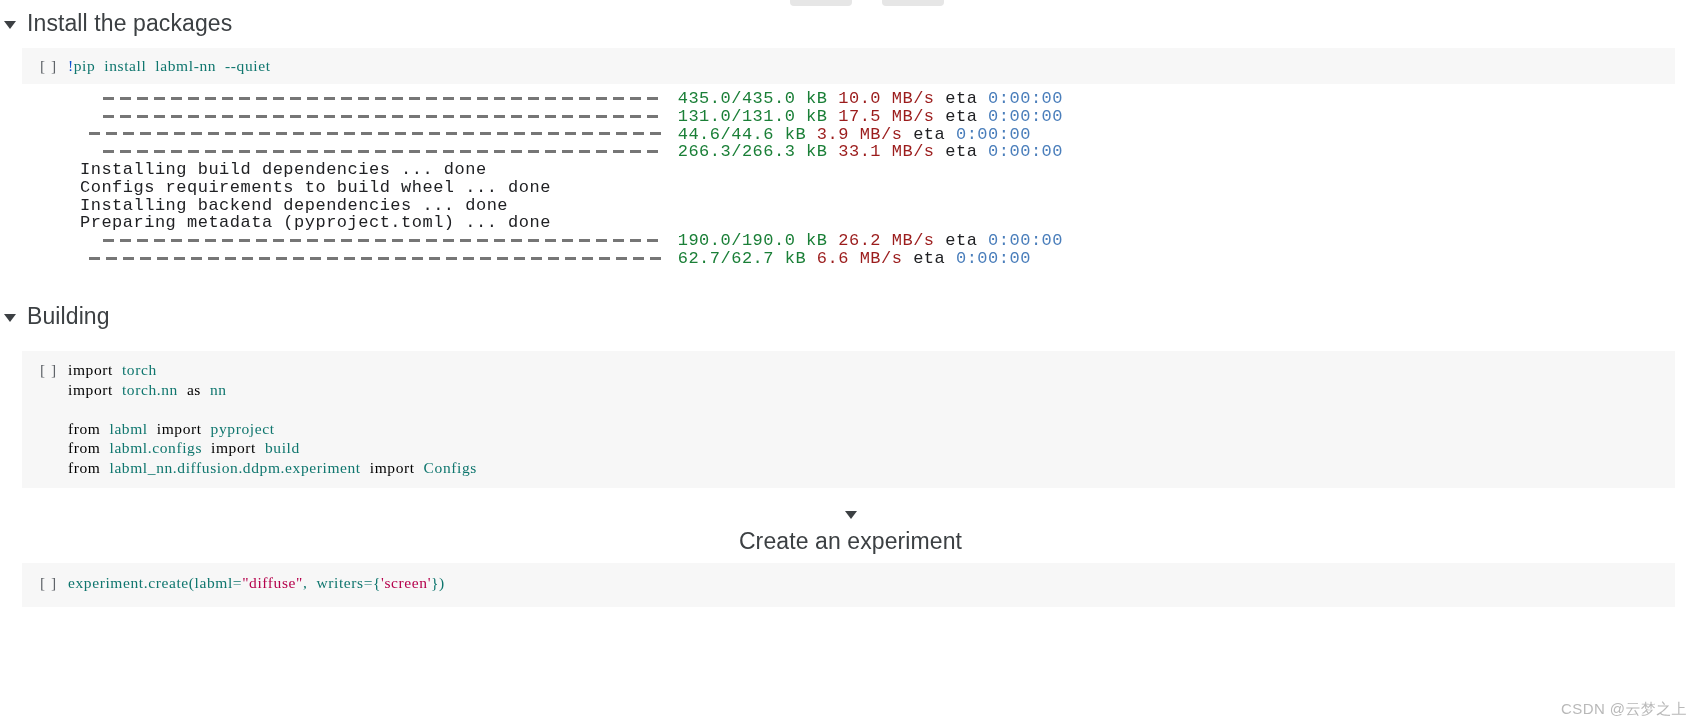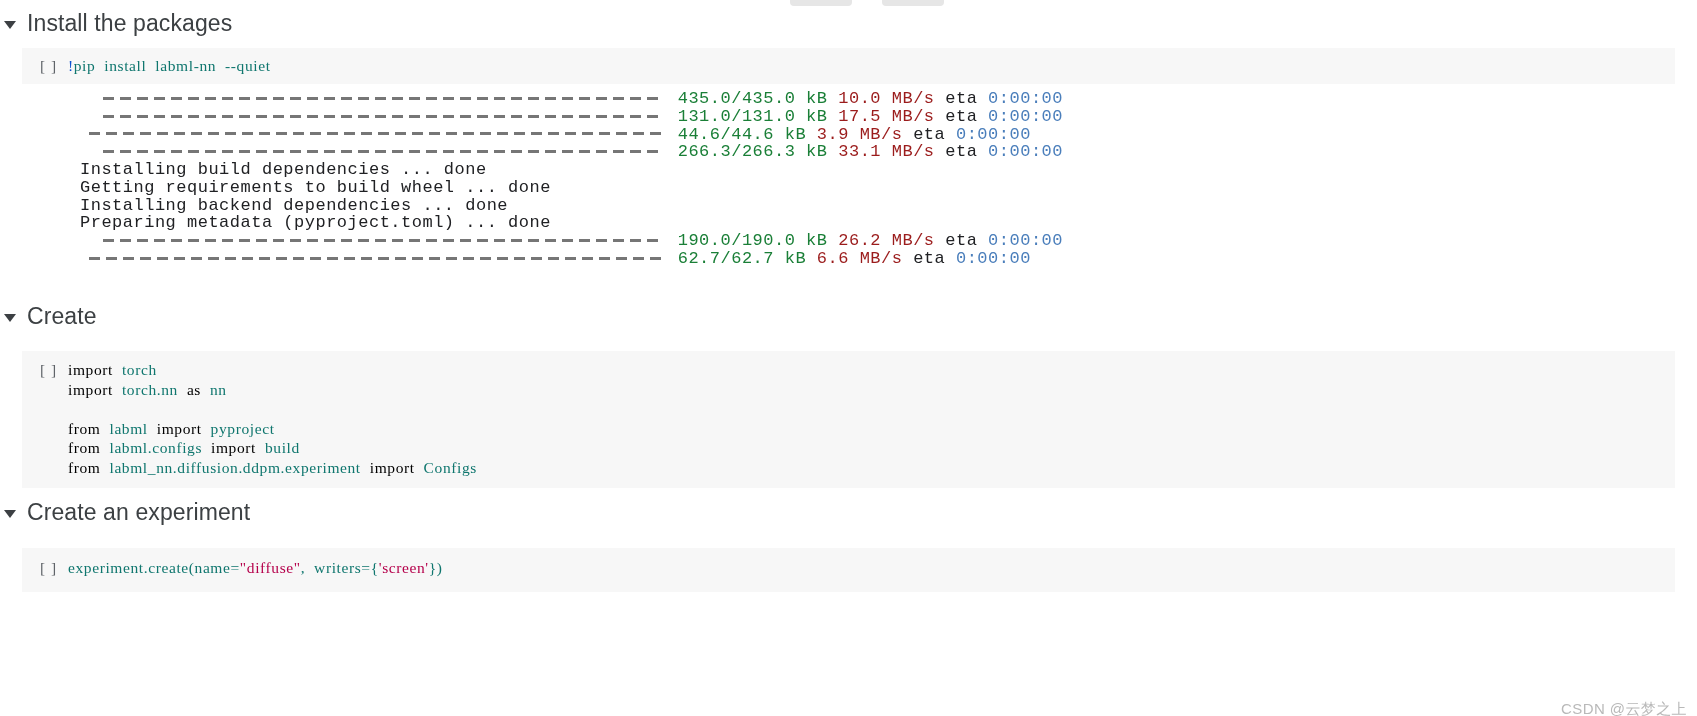--- a/index.html
+++ b/index.html
@@ -166,52 +166,52 @@
 
   <div class="output">
     <div id="out-progress-a">
         <div class="out-line"><div class="bar-wrap"><div class="bar" style="width: 560px;"></div></div><span class="sz"> 435.0/435.0 kB </span><span class="spd">10.0 MB/s </span><span class="eta-label">eta </span><span class="eta">0:00:00</span></div>
         <div class="out-line"><div class="bar-wrap"><div class="bar" style="width: 560px;"></div></div><span class="sz"> 131.0/131.0 kB </span><span class="spd">17.5 MB/s </span><span class="eta-label">eta </span><span class="eta">0:00:00</span></div>
         <div class="out-line"><div class="bar-wrap"><div class="bar" style="width: 574px;"></div></div><span class="sz"> 44.6/44.6 kB </span><span class="spd">3.9 MB/s </span><span class="eta-label">eta </span><span class="eta">0:00:00</span></div>
         <div class="out-line"><div class="bar-wrap"><div class="bar" style="width: 560px;"></div></div><span class="sz"> 266.3/266.3 kB </span><span class="spd">33.1 MB/s </span><span class="eta-label">eta </span><span class="eta">0:00:00</span></div>
       </div>
     <div id="out-text-a">
         <div class="out-line txtline">Installing build dependencies ... done</div>
-        <div class="out-line txtline">Getting requirements to build wheel ... done</div>
+        <div class="out-line txtline">Configs requirements to build wheel ... done</div>
         <div class="out-line txtline">Installing backend dependencies ... done</div>
         <div class="out-line txtline">Preparing metadata (pyproject.toml) ... done</div>
       </div>
     <div id="out-progress-b">
         <div class="out-line"><div class="bar-wrap"><div class="bar" style="width: 560px;"></div></div><span class="sz"> 190.0/190.0 kB </span><span class="spd">26.2 MB/s </span><span class="eta-label">eta </span><span class="eta">0:00:00</span></div>
         <div class="out-line"><div class="bar-wrap"><div class="bar" style="width: 574px;"></div></div><span class="sz"> 62.7/62.7 kB </span><span class="spd">6.6 MB/s </span><span class="eta-label">eta </span><span class="eta">0:00:00</span></div>
       </div>
   </div>
 
   <div class="section-header" style="margin-top:20px;">
     <span class="tri"></span>
-    <span class="section-title">Create</span>
+    <span class="section-title">Building</span>
   </div>
 
   <div class="cell" style="margin-top:16px;padding:9px 0 11px 0;">
     <div id="imports-lines">
         <div class="cell-line"><span class="run-gutter">[ ]</span><span class="code-body"><span class="kw">import</span><span class="plain">  torch</span></span></div>
         <div class="cell-line"><span class="run-gutter"></span><span class="code-body"><span class="kw">import</span><span class="plain">  torch.nn  </span><span class="kw">as</span><span class="plain">  nn</span></span></div>
         <div class="cell-line"><span class="run-gutter"></span><span class="code-body blank-line">&nbsp;</span></div>
         <div class="cell-line"><span class="run-gutter"></span><span class="code-body"><span class="kw">from</span><span class="plain">  labml  </span><span class="kw">import</span><span class="plain">  pyproject</span></span></div>
         <div class="cell-line"><span class="run-gutter"></span><span class="code-body"><span class="kw">from</span><span class="plain">  labml.configs  </span><span class="kw">import</span><span class="plain">  build</span></span></div>
         <div class="cell-line"><span class="run-gutter"></span><span class="code-body"><span class="kw">from</span><span class="plain">  labml_nn.diffusion.ddpm.experiment  </span><span class="kw">import</span><span class="plain">  Configs</span></span></div>
       </div>
   </div>
 
-  <div class="section-header" style="margin-top:5px;">
+  <div class="section-header" style="margin-top:20px;flex-direction:column;">
     <span class="tri"></span>
     <span class="section-title">Create an experiment</span>
   </div>
 
   <div class="cell" style="margin-top:17px;padding:10px 0 14px 0;">
     <div id="experiment-lines">
-        <div class="cell-line"><span class="run-gutter">[ ]</span><span class="code-body"><span class="plain">experiment.create(name=</span><span class="str">"diffuse"</span><span class="plain">,  writers=</span><span class="plain">{</span><span class="str">'screen'</span><span class="plain">})</span></span></div>
+        <div class="cell-line"><span class="run-gutter">[ ]</span><span class="code-body"><span class="plain">experiment.create(labml=</span><span class="str">"diffuse"</span><span class="plain">,  writers=</span><span class="plain">{</span><span class="str">'screen'</span><span class="plain">})</span></span></div>
       </div>
   </div>
 
   <div class="watermark">CSDN @云梦之上</div>
   <div class="scroll-mark" style="top:0px;height:0px;"></div>
 </div>
 
 </body></html>

